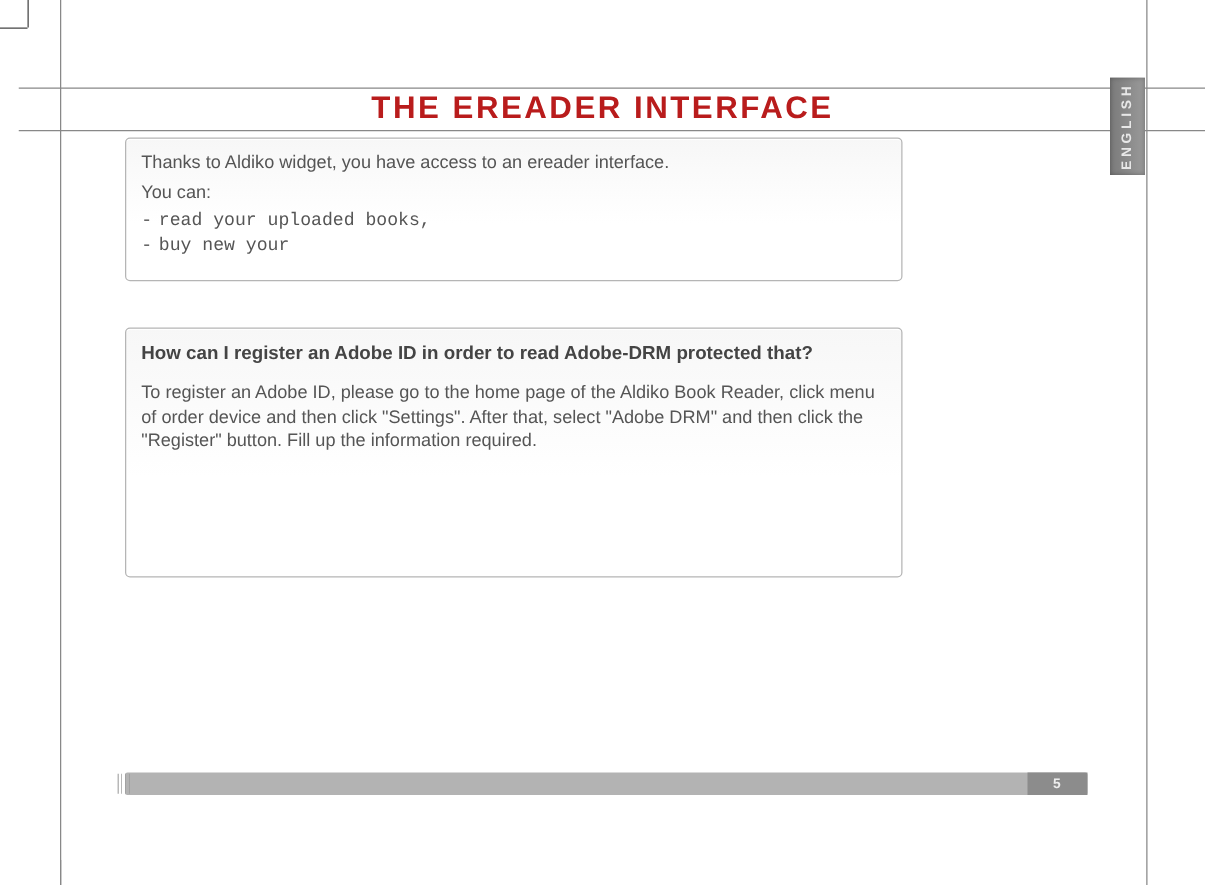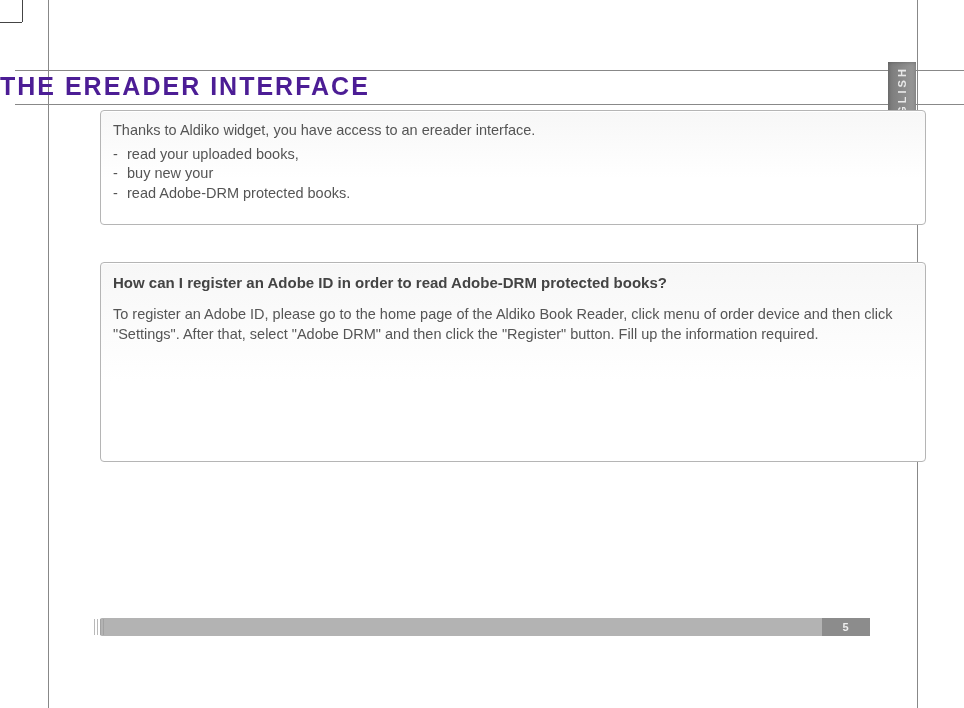--- a/index.html
+++ b/index.html
@@ -36,24 +36,25 @@
     height: 1px; background: #888;
   }
   .hr-under {
     position: absolute;
     left: 15px; right: 0; top: 104px;
     height: 1px; background: #888;
   }
   .title {
     position: absolute;
     left: 0; right: 0; top: 72px;
+    text-align: center;
     font-family: "Arial Black", "Segoe UI", sans-serif;
     font-size: 25px;
     letter-spacing: 2px;
-    color: #4c1d95;
+    color: #b91c1c;
     font-weight: 700;
     text-transform: uppercase;
   }
   .lang-tab {
     position: absolute;
     right: 48px; top: 62px;
     width: 28px; height: 78px;
     background: linear-gradient(90deg,#9a9a9a,#7a7a7a);
     color: #e8e8e8;
     font-family: Arial, sans-serif;
@@ -63,40 +64,40 @@
     writing-mode: vertical-rl;
     text-orientation: mixed;
     display: flex;
     align-items: center;
     justify-content: center;
     transform: rotate(180deg);
     box-shadow: inset 0 0 4px rgba(0,0,0,.3);
   }
   .card {
     position: absolute;
-    left: 100px; width: 826px;
+    left: 100px; width: 622px;
     border: 1px solid #b5b5b5;
     border-radius: 4px;
     background: linear-gradient(#f7f7f7 0%, #ffffff 60%);
     box-shadow: inset 0 1px 0 #fff;
     padding: 10px 12px 20px 12px;
     font-size: 14.5px;
     color: #555;
     line-height: 1.35;
   }
   .card1 { top: 110px; height: 115px; }
   .card2 { top: 262px; height: 200px; }
   .card .heading {
     font-weight: bold;
     color: #444;
     font-size: 15px;
     margin-bottom: 12px;
   }
   .card p { margin-bottom: 4px; }
-  ul.bullets { list-style: none; margin-top: 2px; }
+  ul.bullets { list-style: none; margin-top: 2px; font-family: Liberation Mono, monospace; }
   ul.bullets li::before { content: "-"; display:inline-block; width:14px; color:#555;}
   .footer-bar {
     position: absolute;
     left: 100px; width: 770px;
     top: 618px; height: 18px;
     background: #b3b3b3;
     border-radius: 2px;
   }
   .footer-bar::before {
     content:"";
@@ -130,29 +131,29 @@
 <div class="page-frame"></div>
 
 <div class="hr-top"></div>
 <div class="title">THE EREADER INTERFACE</div>
 <div class="hr-under"></div>
 
 <div class="lang-tab">ENGLISH</div>
 
 <div class="card card1">
   <p>Thanks to Aldiko widget, you have access to an ereader interface.</p>
+  <p>You can:</p>
   <ul class="bullets">
     <li>read your uploaded books,</li>
     <li>buy new your</li>
-    <li>read Adobe-DRM protected books.</li>
   </ul>
 </div>
 
 <div class="card card2">
-  <div class="heading">How can I register an Adobe ID in order to read Adobe-DRM protected books?</div>
+  <div class="heading">How can I register an Adobe ID in order to read Adobe-DRM protected that?</div>
   <p>To register an Adobe ID, please go to the home page of the Aldiko Book Reader, click menu of order device and then click "Settings". After that, select "Adobe DRM" and then click the "Register" button. Fill up the information required.</p>
   <p style="height:10px"></p>
 </div>
 
 <div class="footer-bar">
   <div class="page-num-box">5</div>
 </div>
 
 <div class="crop-bottom-v"></div>
 

